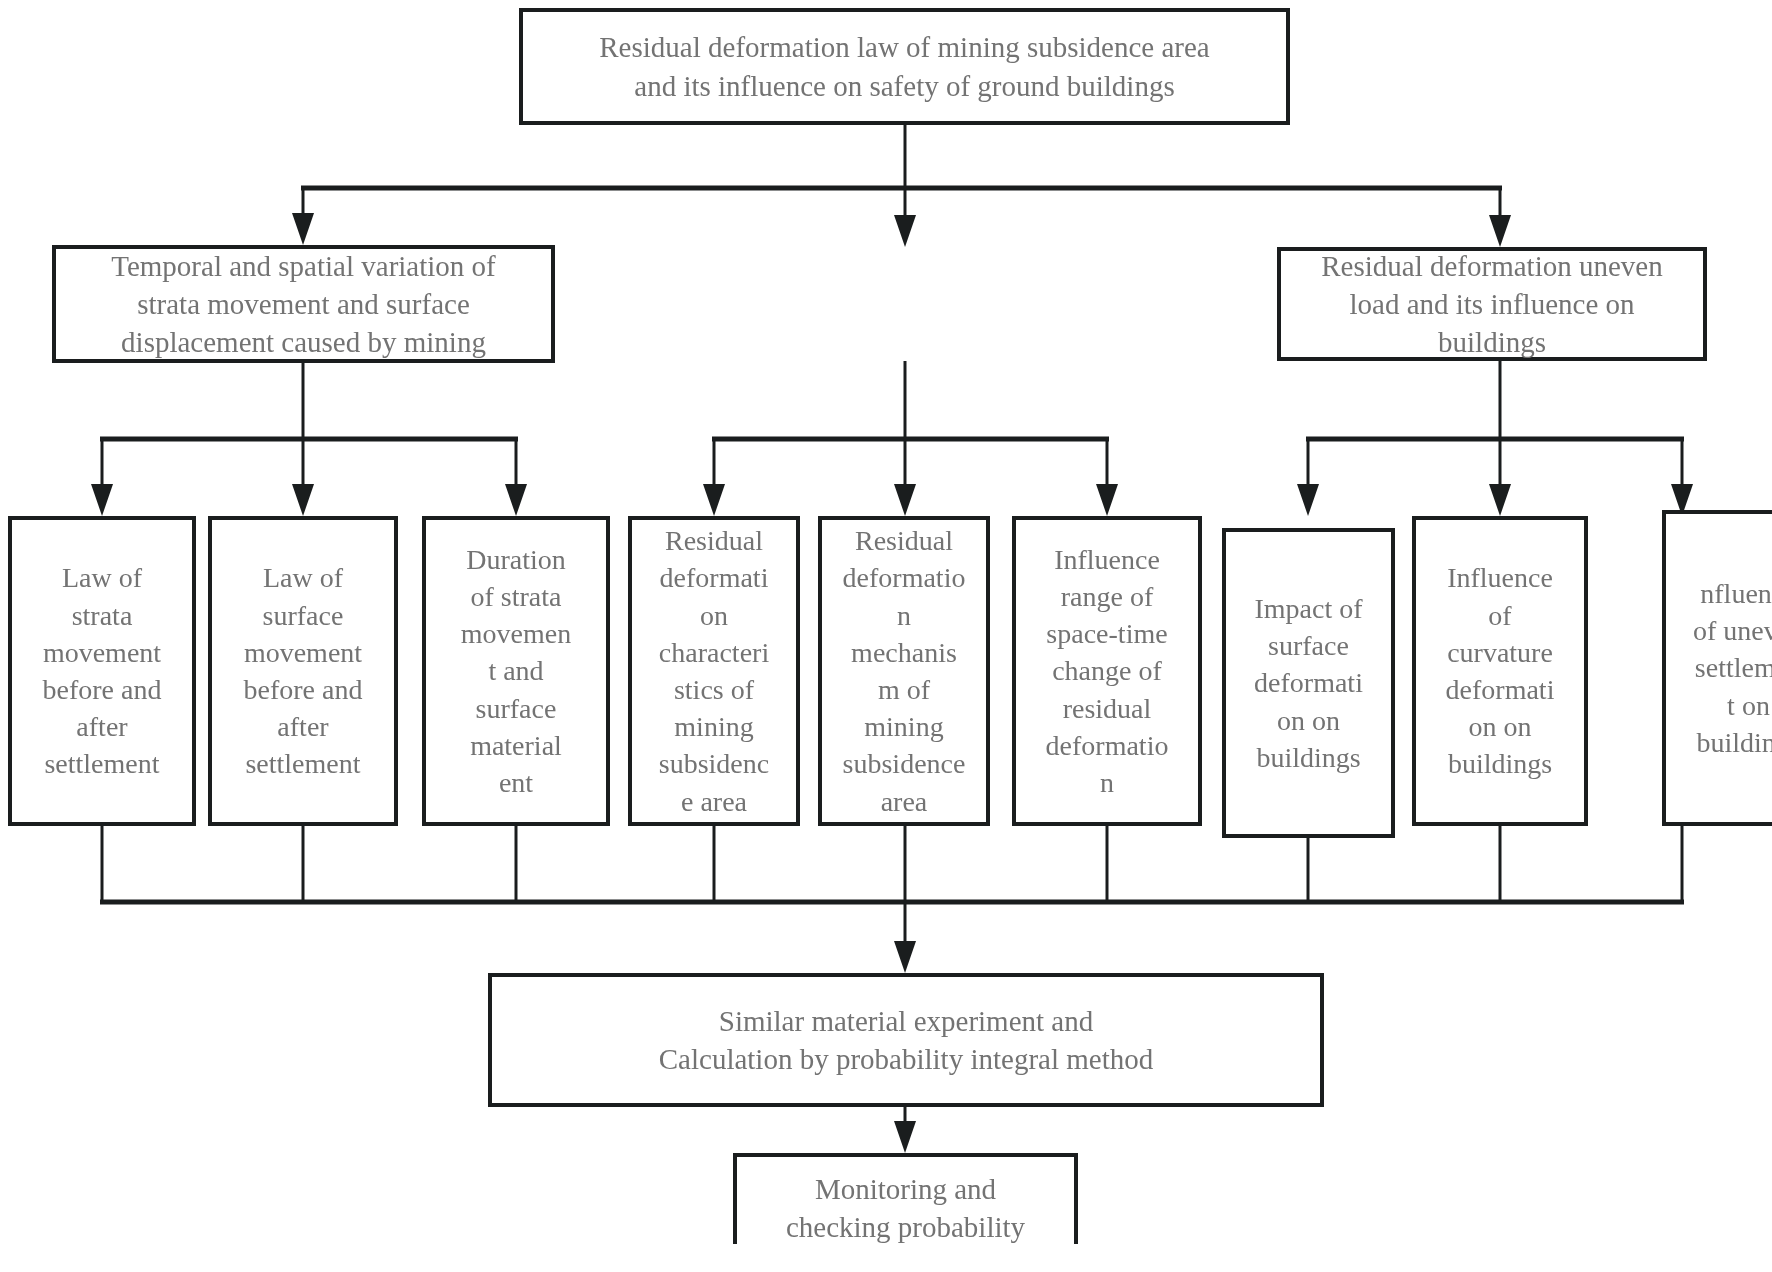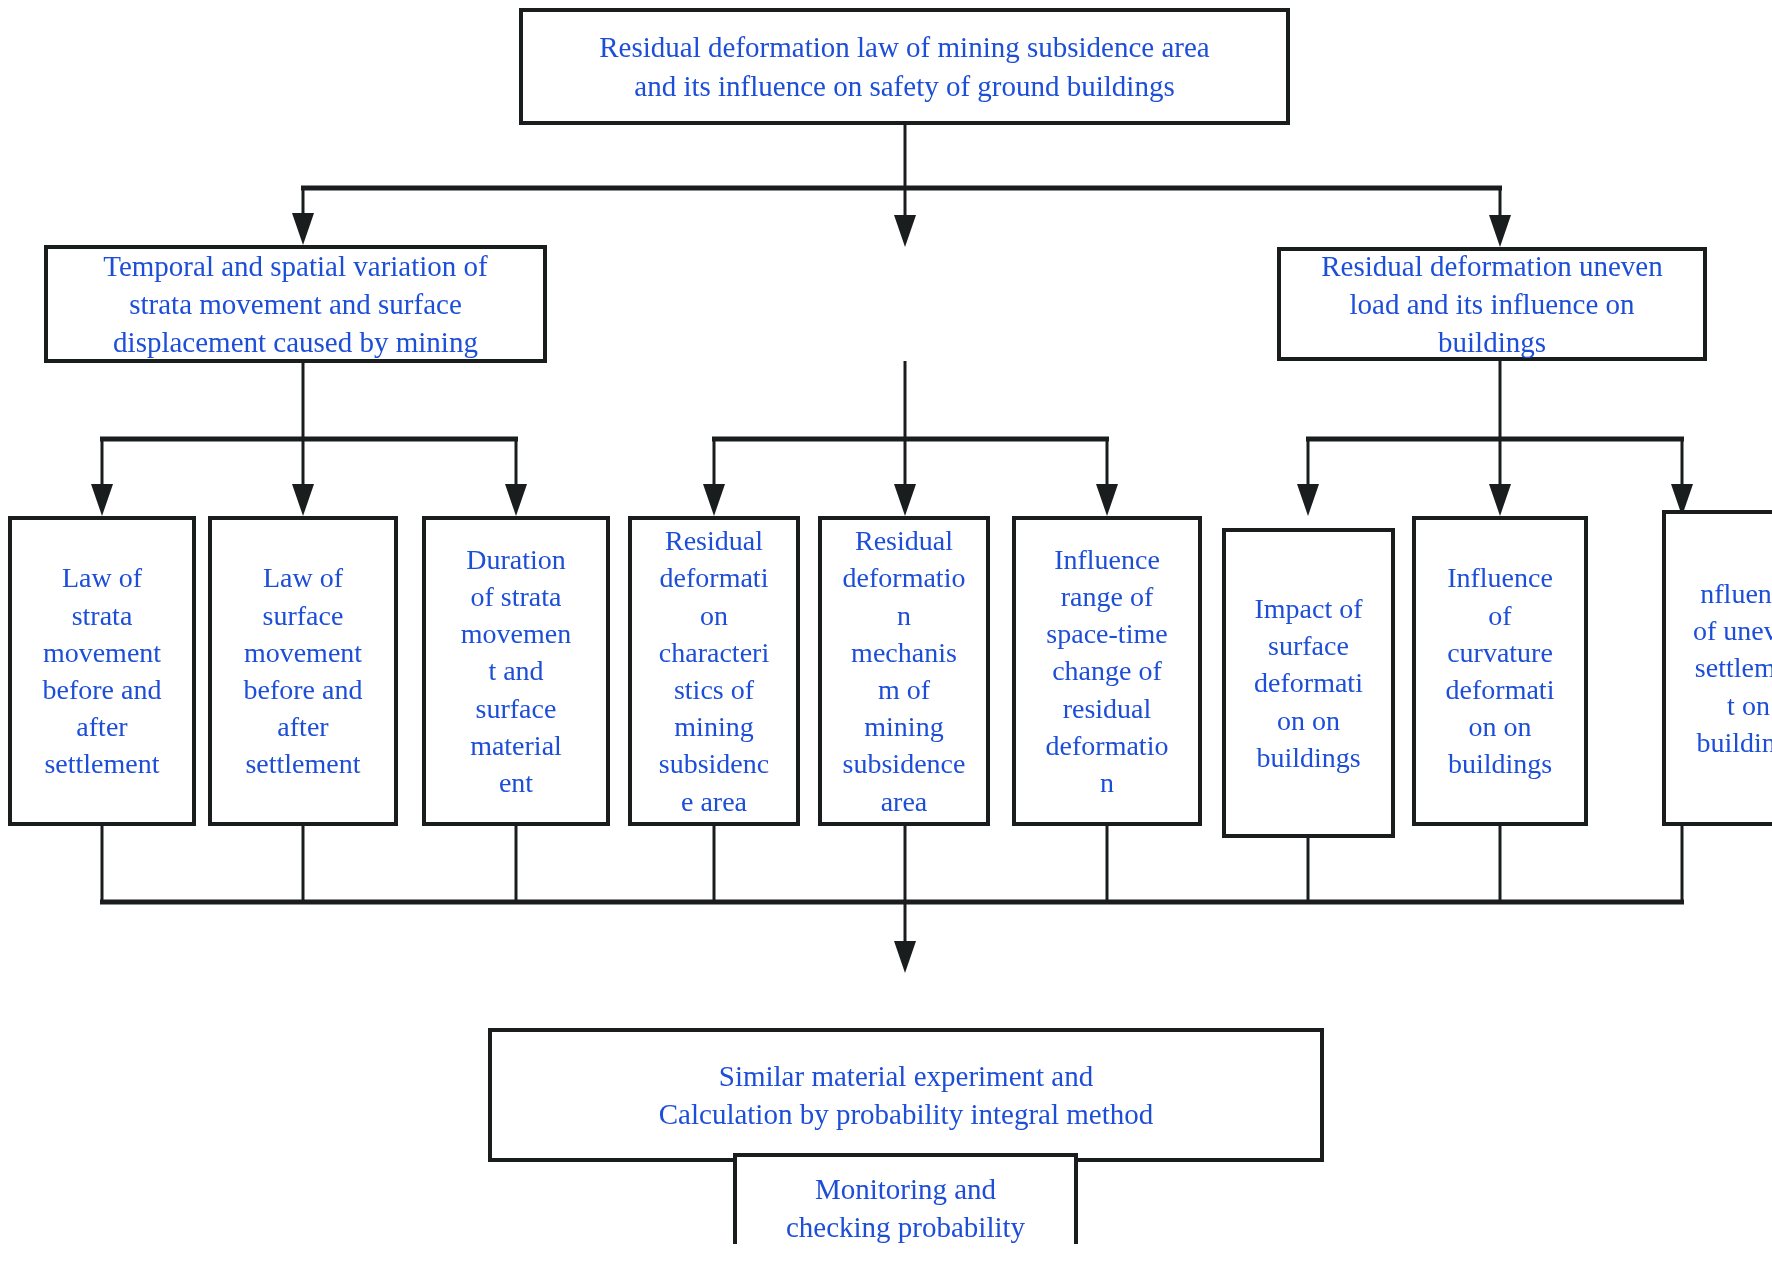--- a/index.html
+++ b/index.html
@@ -1,18 +1,18 @@
 <!DOCTYPE html>
 <html><head>
 <meta charset="utf-8">
 <style>
   html,body{margin:0;padding:0;background:#ffffff;}
   .canvas{
     position:relative;width:1772px;height:1244px;background:#ffffff;
-    font-family:"Liberation Serif","DejaVu Serif",serif;color:#1d4ed8;overflow:hidden;
+    font-family:"Liberation Serif","DejaVu Serif",serif;color:#737373;overflow:hidden;
   }
   svg.connectors{position:absolute;left:0;top:0;width:1772px;height:1272px;}
   .box{
     position:absolute;box-sizing:border-box;border:4px solid #1a1d1e;background:#ffffff;
     display:flex;align-items:center;justify-content:center;
     text-align:center;white-space:pre-line;
     font-size:29px;line-height:1.32;
   }
   .lv3{font-size:28px;line-height:1.33;}
 </style>
@@ -72,21 +72,21 @@
     <line x1="905" y1="902" x2="905" y2="944"></line>
     <polygon fill="#1a1d1e" stroke="none" points="894,941 916,941 905,973"></polygon>
 
     <line x1="905" y1="1107" x2="905" y2="1124"></line>
     <polygon fill="#1a1d1e" stroke="none" points="894,1121 916,1121 905,1153"></polygon>
   </svg>
 
   <div class="box" style="left:519px;top:8px;width:771px;height:117px">Residual deformation law of mining subsidence area
 and its influence on safety of ground buildings</div>
 
-  <div class="box" style="left:44px;top:245px;width:503px;height:118px">Temporal and spatial variation of
+  <div class="box" style="left:52px;top:245px;width:503px;height:118px">Temporal and spatial variation of
 strata movement and surface
 displacement caused by mining</div>
   <div class="box" style="left:1277px;top:247px;width:430px;height:114px">Residual deformation uneven
 load and its influence on
 buildings</div>
 
   <div class="box lv3" style="left:8px;top:516px;width:188px;height:310px">Law of
 strata
 movement
 before and
@@ -138,18 +138,18 @@
 curvature
 deformati
 on on
 buildings</div>
   <div class="box lv3" style="left:1662px;top:510px;width:173px;height:316px">nfluence
 of uneven
 settlemen
 t on
 buildings</div>
 
-  <div class="box" style="left:488px;top:1028px;width:836px;height:134px">Similar material experiment and
+  <div class="box" style="left:488px;top:973px;width:836px;height:134px">Similar material experiment and
 Calculation by probability integral method</div>
   <div class="box" style="left:733px;top:1153px;width:345px;height:110px">Monitoring and
 checking probability</div>
 
 </div>
 
 </body></html>

